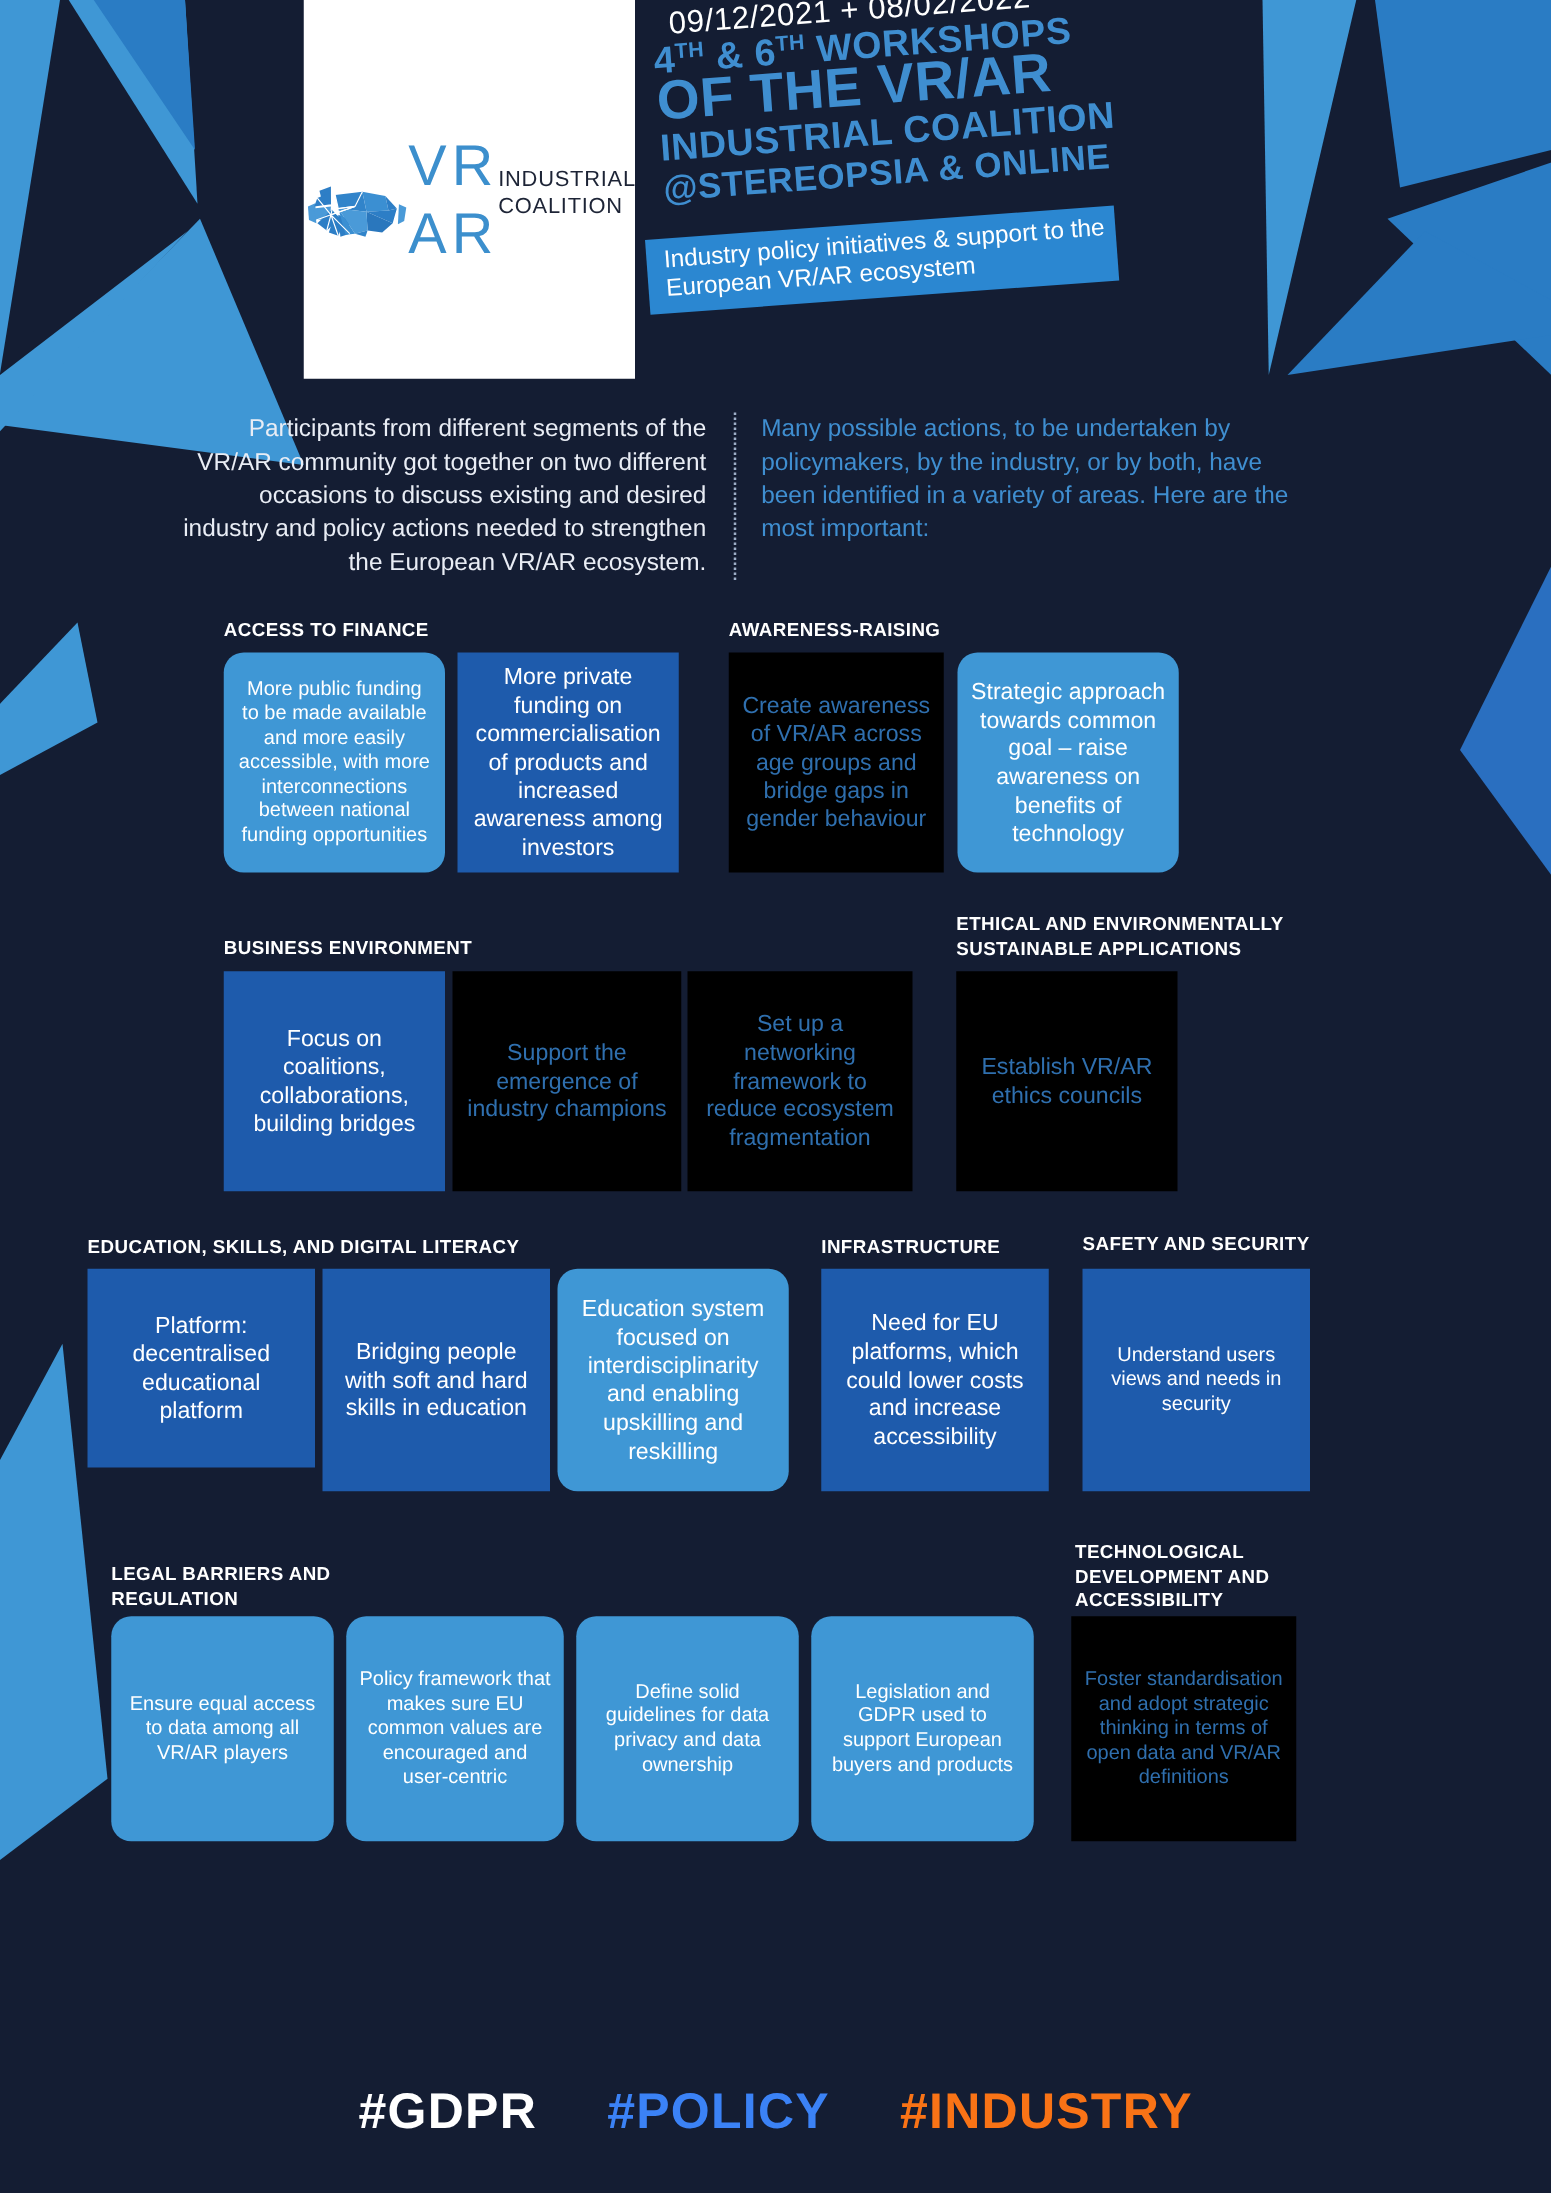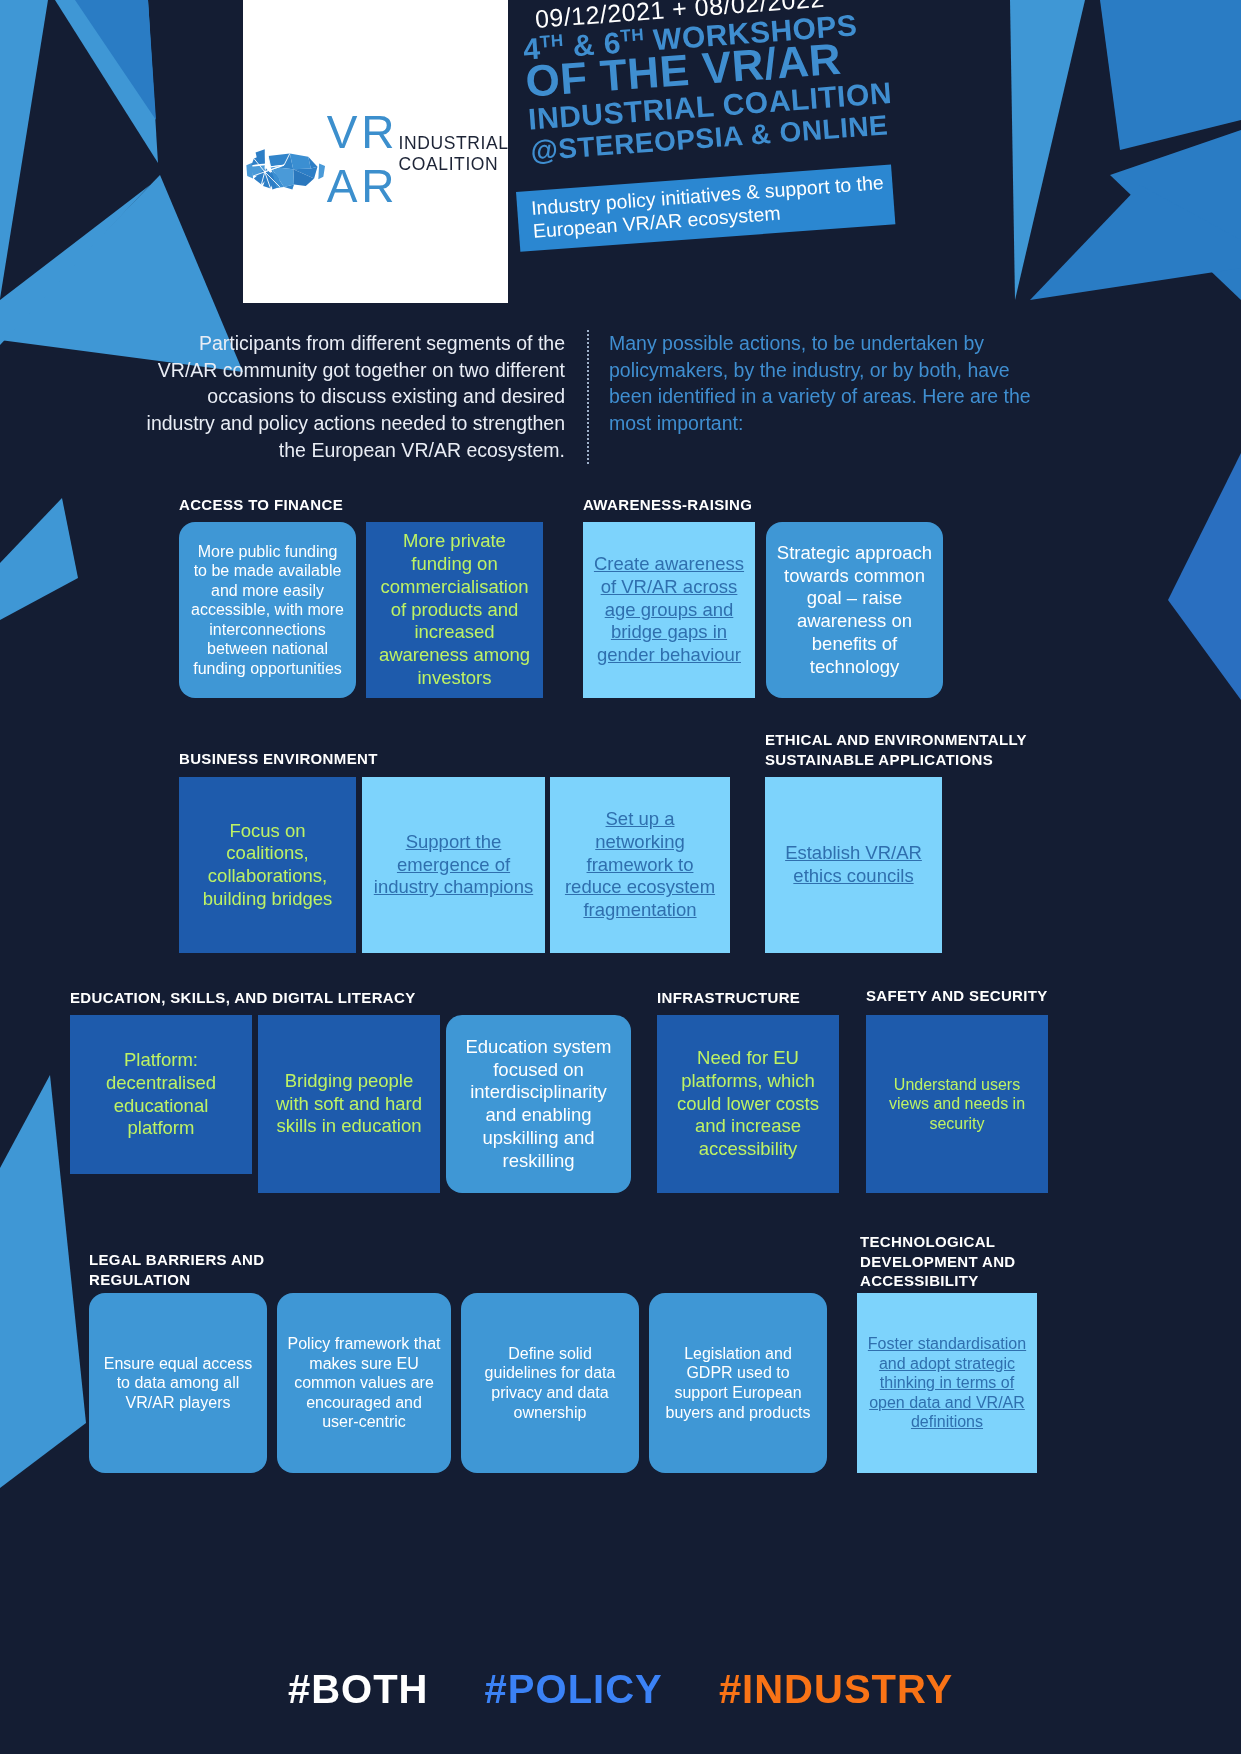--- a/index.html
+++ b/index.html
@@ -63,22 +63,22 @@
   .sec-title{
     position:absolute;color:#ffffff;font-size:15px;font-weight:700;letter-spacing:0.35px;
     line-height:1.3;text-transform:uppercase;white-space:pre-line;
   }
   .card{
     position:absolute;display:flex;align-items:center;justify-content:center;
     text-align:center;box-sizing:border-box;padding:8px 10px;
     font-size:18.5px;line-height:1.23;font-weight:300;
   }
   .c-light{background:#3f97d5;color:#ffffff;border-radius:16px;}
-  .c-dark{background:#1e5bac;color:#bef264;}
-  .c-white{background:#7dd3fc;color:#2f6fae;text-decoration:underline;}
+  .c-dark{background:#1e5bac;color:#ffffff;}
+  .c-white{background:#000000;color:#2f6fae;}
   .card.small{font-size:16px;line-height:1.22;}
 
   
   .footer{
     position:absolute;left:0;bottom:42px;width:1241px;text-align:center;z-index:3;
     font-size:40px;font-weight:700;letter-spacing:1px;
   }
   .footer span{margin:0 22px;}
   .f-both{color:#ffffff;}
   .f-policy{color:#3b82f6;}
@@ -198,16 +198,16 @@
   <div class="card c-light small" style="left:649px;top:1293px;width:178px;height:180px;">Legislation and GDPR used to support European buyers and products</div>
 
   <div class="sec-title" style="left:860px;top:1232px;width:250px;">TECHNOLOGICAL
 DEVELOPMENT AND
 ACCESSIBILITY</div>
   <div class="card c-white small" style="left:857px;top:1293px;width:180px;height:180px;">Foster standardisation and adopt strategic thinking in terms of open data and VR/AR definitions</div>
 
 </div>
 
 <div class="footer">
-  <span class="f-both">#BOTH</span>
+  <span class="f-both">#GDPR</span>
   <span class="f-policy">#POLICY</span>
   <span class="f-industry">#INDUSTRY</span>
 </div>
 
 </body></html>

